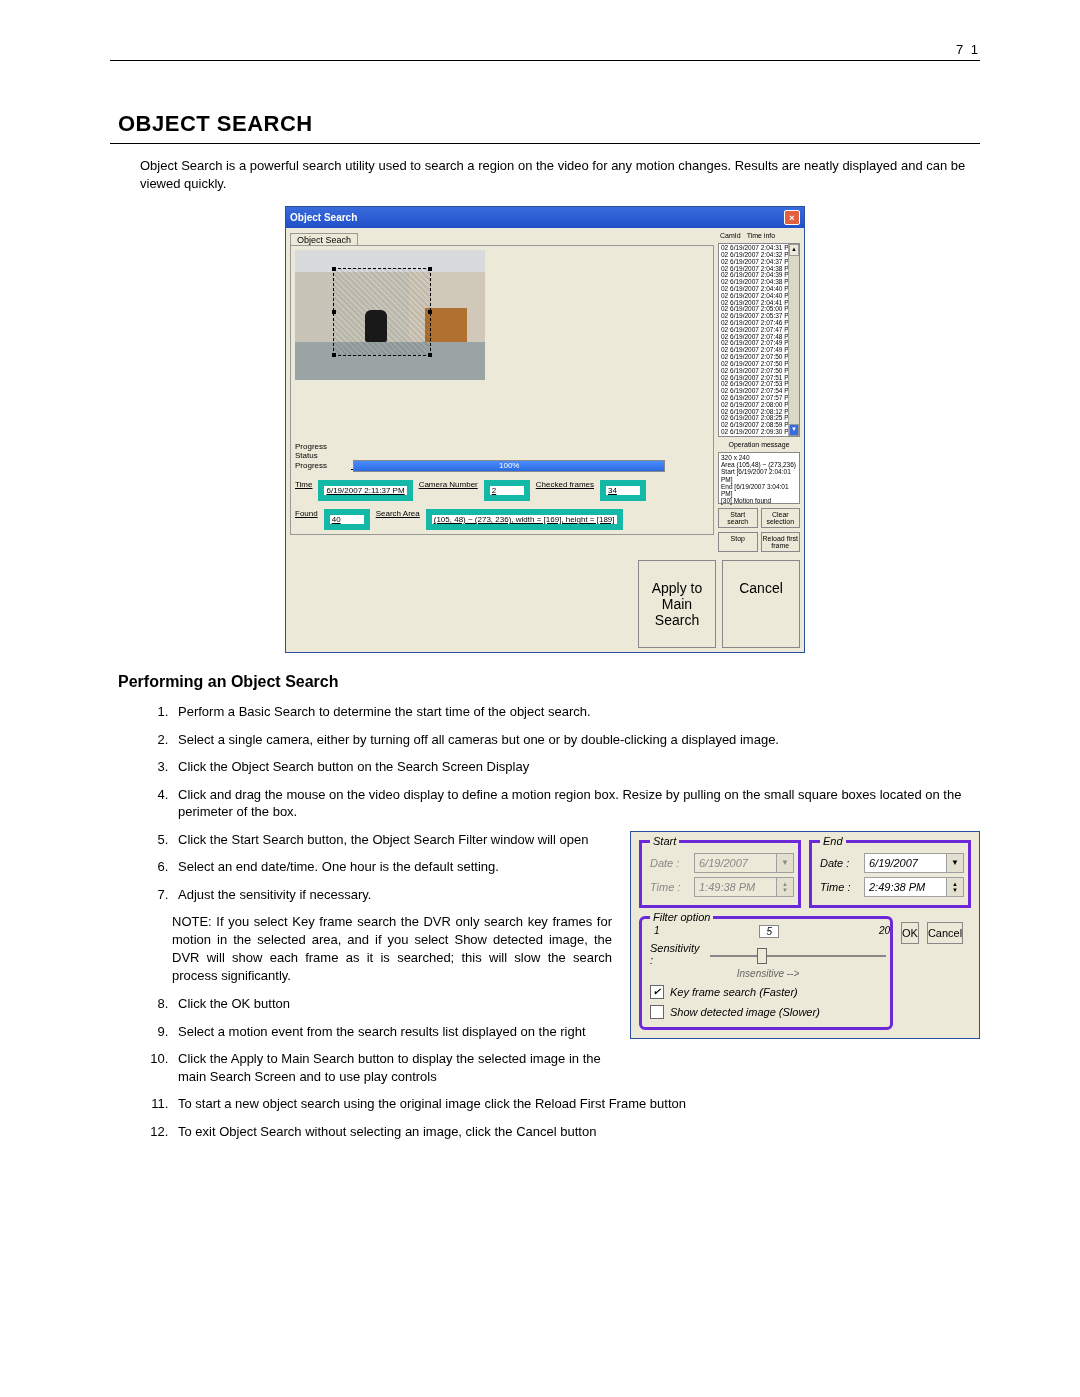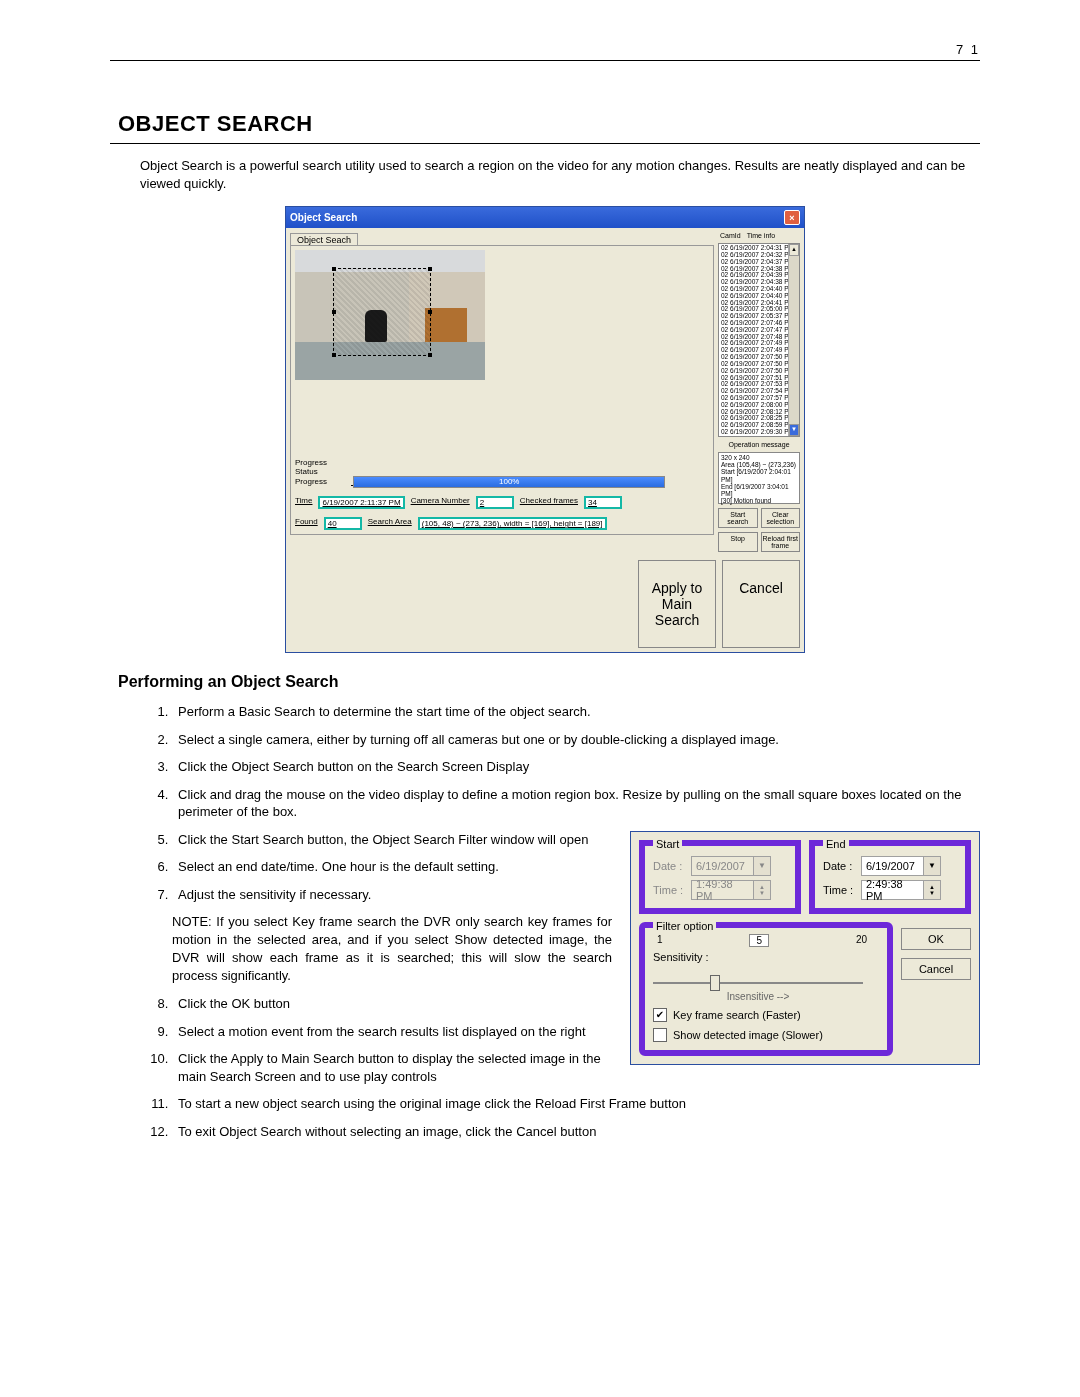--- a/index.html
+++ b/index.html
@@ -148,21 +148,21 @@
     display:inline-block;
     vertical-align: middle;
     width: 310px; height: 10px;
     background: linear-gradient(#4a8cff,#2a6ce0);
     color:#fff; text-align:center; font-size:8px; line-height:10px;
     border:1px solid #888;
   }
   .prow { margin-top:8px; display:flex; gap:6px; flex-wrap:wrap; }
   .prow span.k { color:#000; }
   .prow .inbox {
-    background:#fff; border:2px solid #14b8a6; padding:0 2px; font-size:8px;
+    background:#fff; border:6px solid #14b8a6; padding:0 2px; font-size:8px;
     display:inline-block; min-width:30px;
   }
 
   .right-col {
     width: 82px;
     display:flex;
     flex-direction:column;
     gap:4px;
   }
   .rc-head { display:flex; font-size:7px; gap:6px; padding:0 2px; }
@@ -235,61 +235,62 @@
   .dlg-title {
     background: linear-gradient(#3a6bdc,#1f50c8);
     color:#fff;
     font-weight:bold;
     padding:4px 8px;
     font-size:12px;
   }
   .dlg-body { padding:8px; }
   .row1 { display:flex; gap:8px; }
   .fieldset {
-    border:6px solid #6d28d9;
-    padding:6px 24px 8px 8px;
+    border:3px solid #6d28d9;
+    padding:6px 4px 8px 8px;
     position:relative;
     flex:1;
+    font-style:italic;
   }
   .fieldset .legend {
     position:absolute;
     top:-8px; left:8px;
     background:#ece9d8;
     padding:0 3px;
     font-size:11px;
   }
-  .frow { display:flex; align-items:center; gap:0; margin-top:4px; }
+  .frow { display:flex; align-items:center; gap:6px; margin-top:4px; }
   .frow .lab { width:38px; color:#888; }
   .frow.active .lab { color:#000; }
   .combo {
     flex:1;
     display:flex;
     border:1px solid #a0a0a0;
     background:#fff;
     height:18px;
     align-items:center;
   }
   .combo.disabled { background:#ece9d8; color:#888; }
   .combo .val { flex:1; padding:0 4px; font-size:11px; }
   .combo .btn { width:16px; height:100%; border-left:1px solid #a0a0a0; background:#e4e0d0; display:flex; align-items:center; justify-content:center; font-size:8px; }
   .spin .btn { flex-direction:column; font-size:6px; line-height:1; }
 
   .filter-row { display:flex; gap:8px; margin-top:8px; align-items:flex-start; }
   .filter-fs { flex:1;border-radius:6px; }
-  .sens-row { display:flex; align-items:flex-start; gap:10px; margin-top:4px;flex-direction:column; }
+  .sens-row { display:flex; align-items:center; gap:10px; margin-top:4px; }
   .sens-scale { display:flex; justify-content:space-between; width:100%; font-size:10px; padding:0 4px; }
   .slider {
     width:100%; height:14px; position:relative; margin-top:2px;
   }
   .slider .track { position:absolute; top:50%; left:0; right:0; height:2px; background:#888; }
   .slider .thumb { position:absolute; top:0; left:27%; width:8px; height:14px; background:#ece9d8; border:1px solid #666; }
   .insens { text-align:center; font-size:10px; color:#666; margin-top:2px; }
   .chk-row { display:flex; align-items:center; gap:6px; margin-top:6px; font-size:11px; }
   .cb { width:12px; height:12px; border:1px solid #666; background:#fff; display:flex; align-items:center; justify-content:center; font-size:10px; }
-  .btn-col { display:flex; flex-direction:column; gap:8px; width:70px; margin-top:6px; }
+  .btn-col { display:flex; gap:8px; width:70px; margin-top:6px; }
   .dlg-btn { border:1px solid #888; background:#ece9d8; text-align:center; padding:4px 0; font-size:11px; }
 </style>
 </head>
 <body>
 
 <div class="page">
 
   <div class="top-rule-wrap">
     <span class="page-number">7 1</span>
     <hr class="top-rule">

